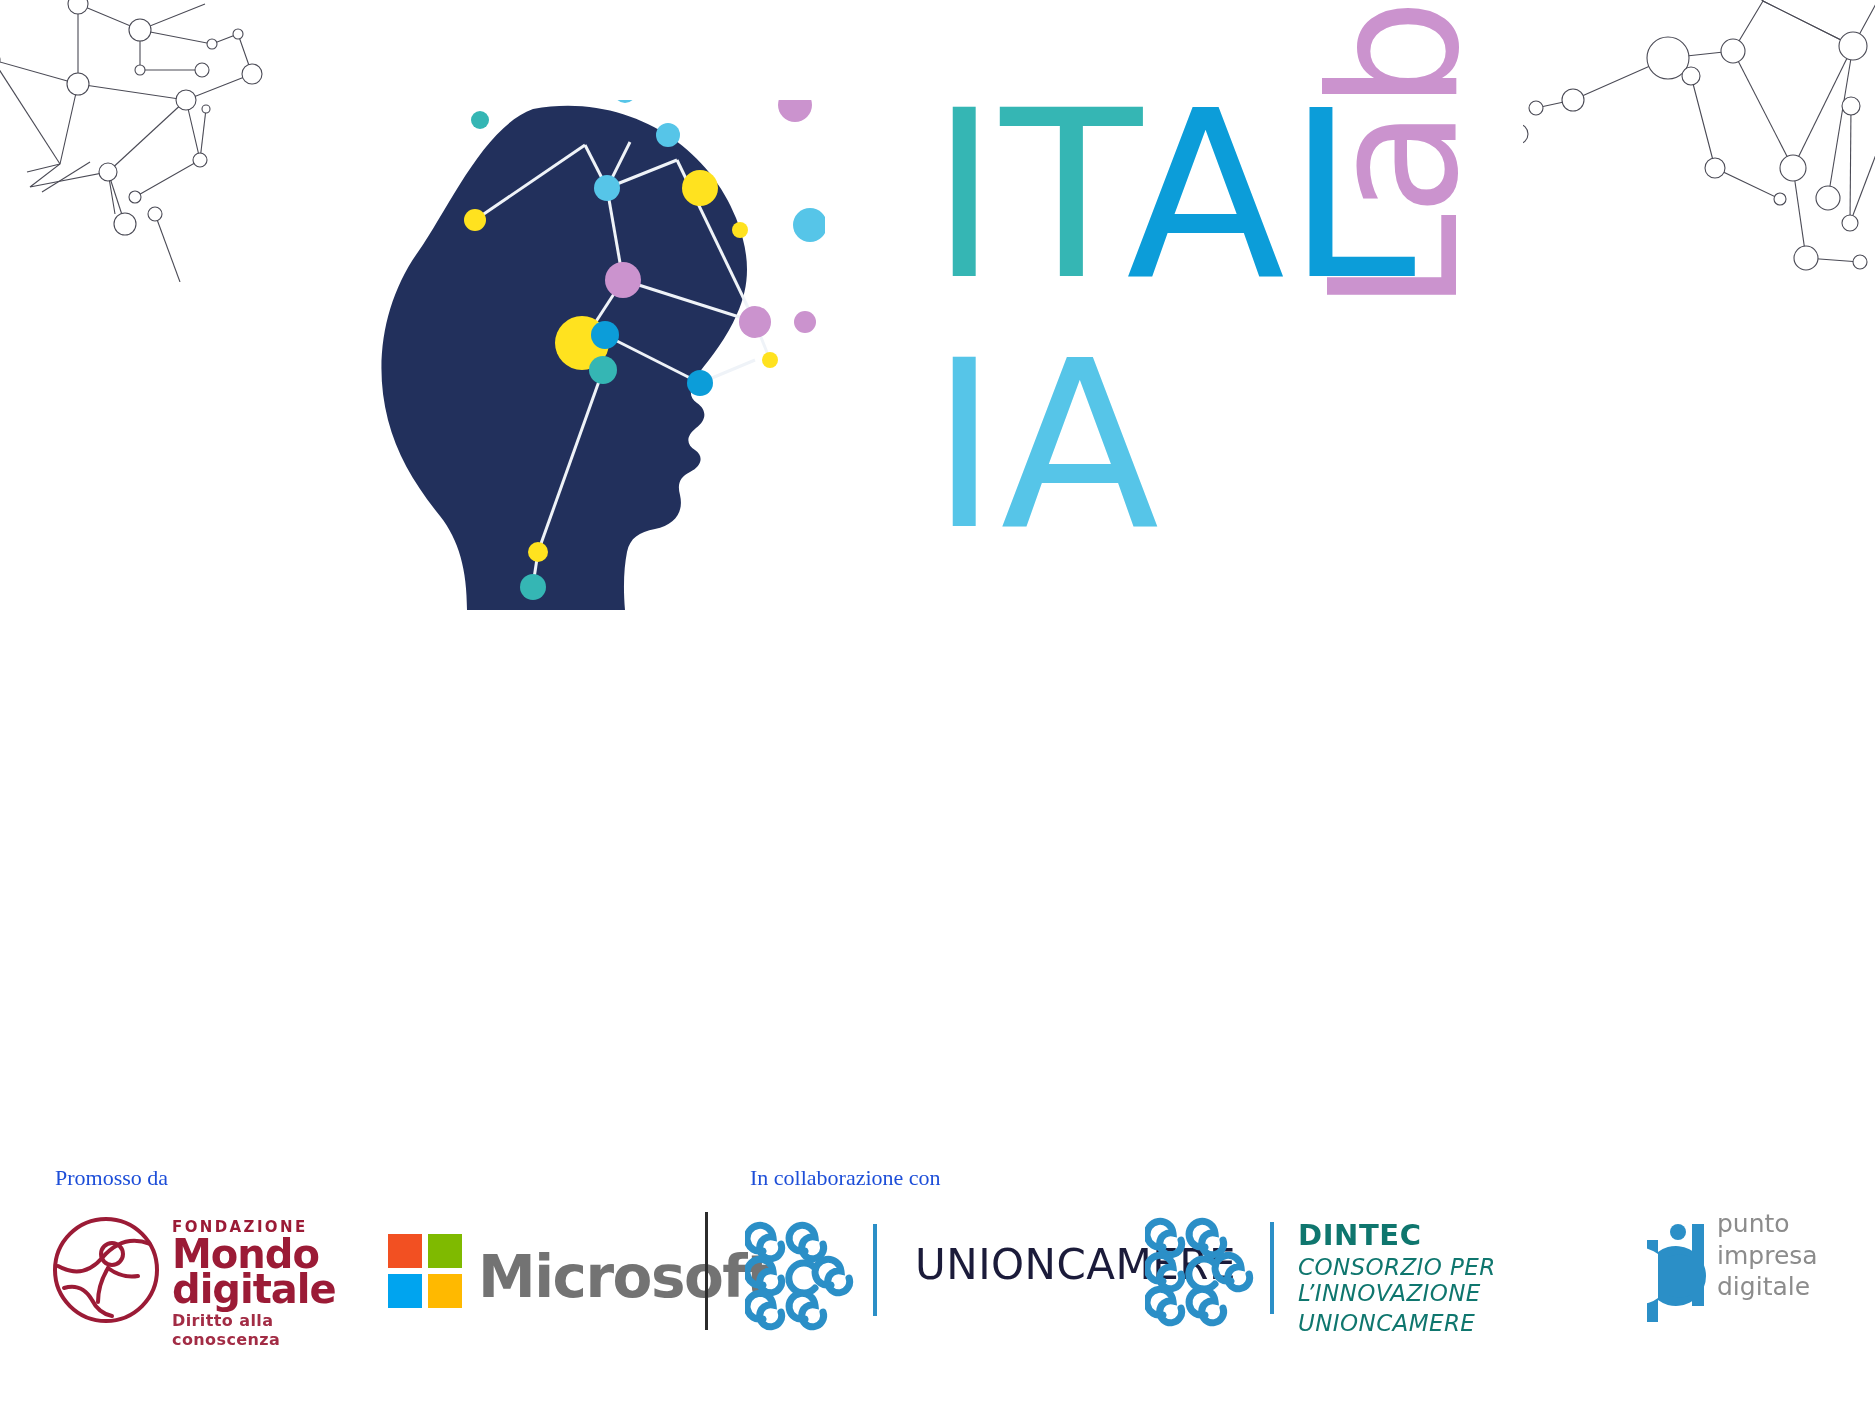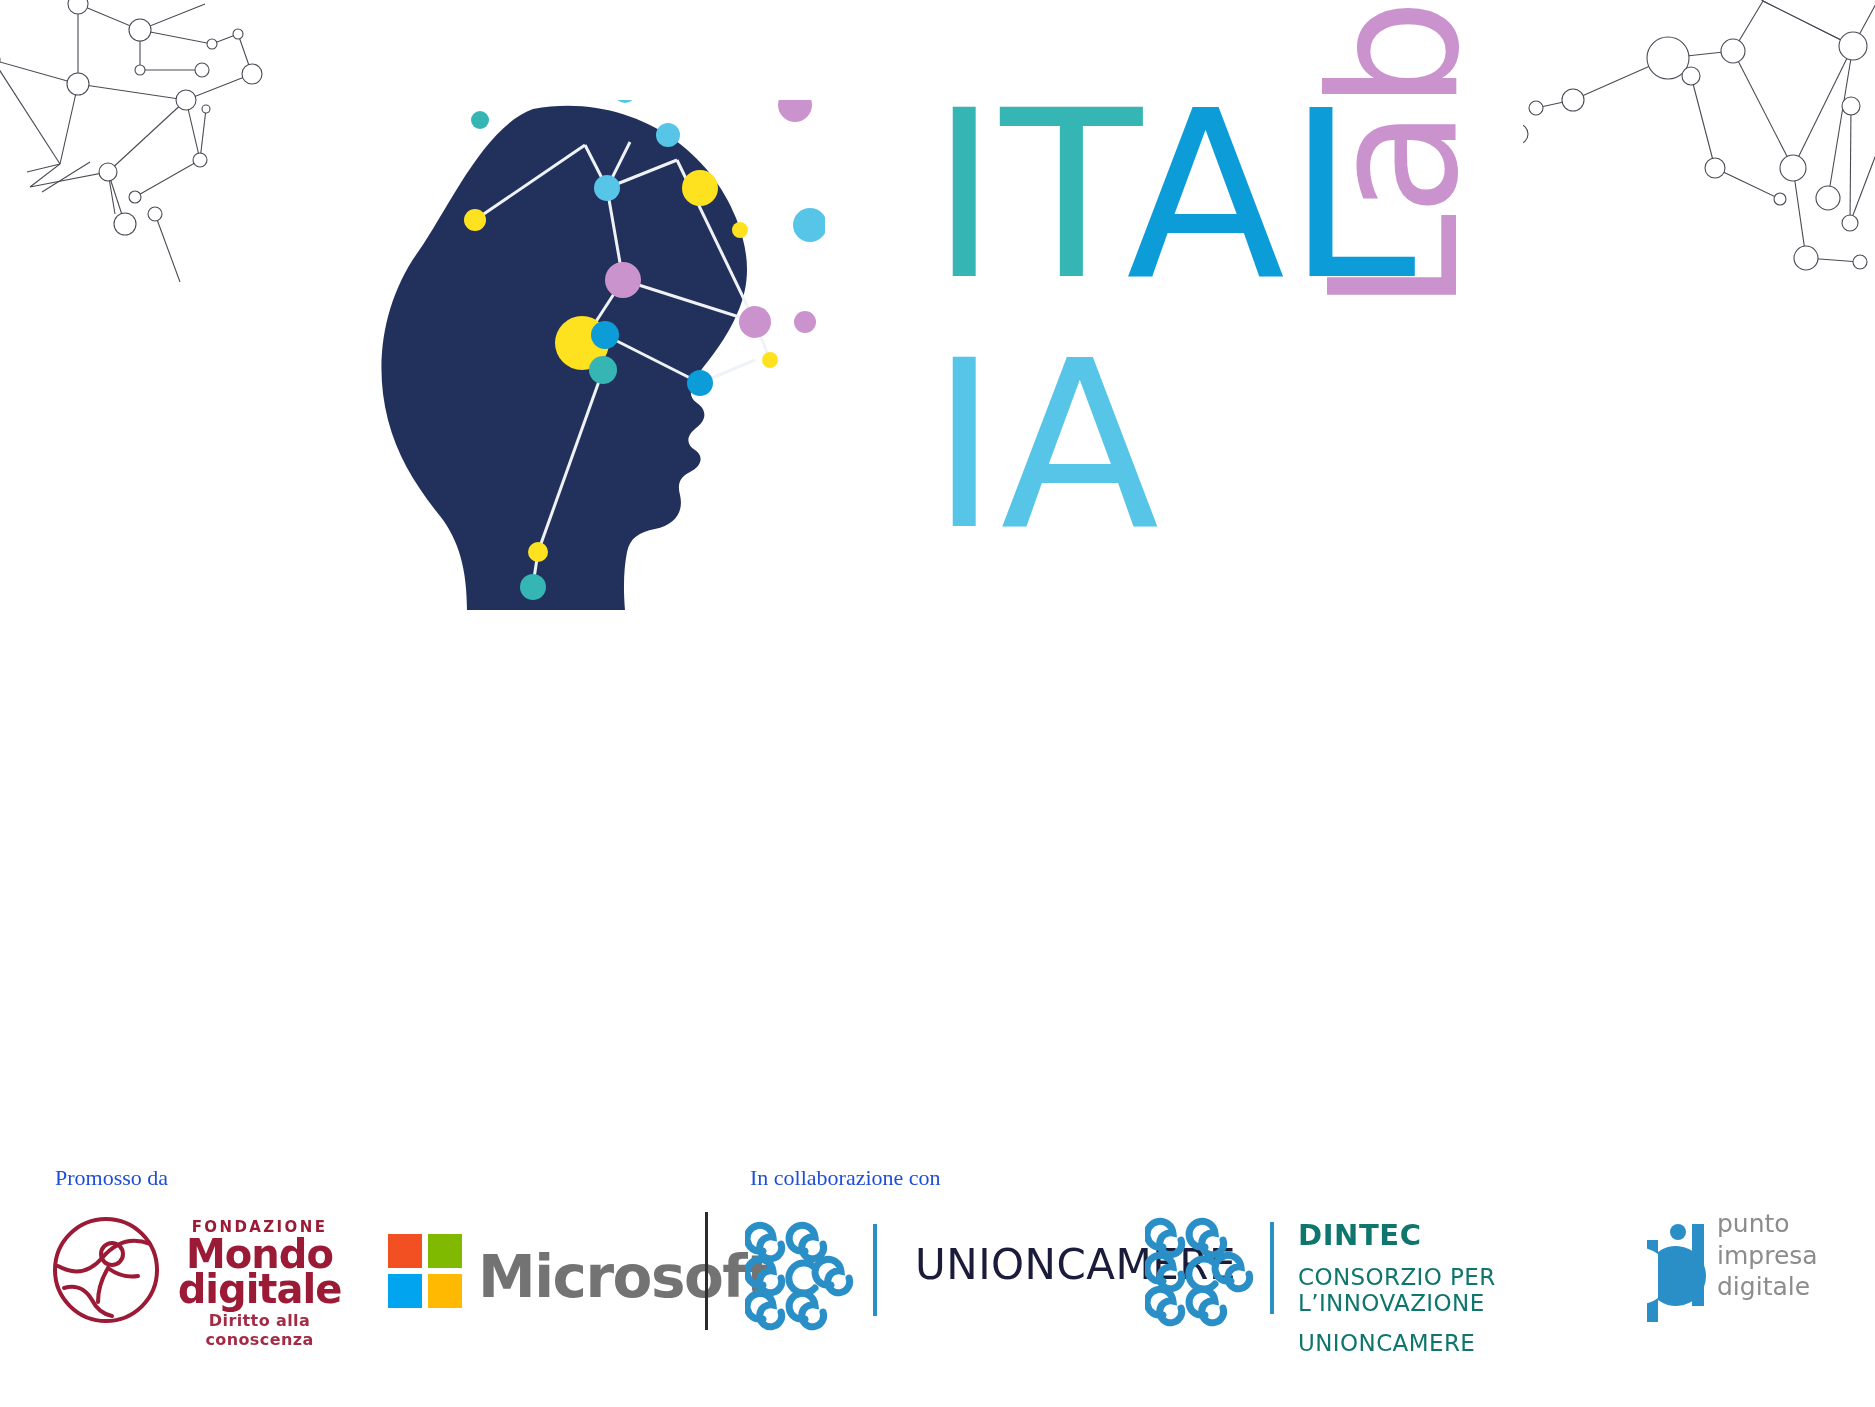--- a/index.html
+++ b/index.html
@@ -93,21 +93,20 @@
   .label-collab{left:750px;top:25px;}
 
   .logo-slot{position:absolute;}
 
   
   .fmd{left:50px;top:72px;width:290px;height:120px;}
   .fmd-text{
     position:absolute;left:122px;top:6px;width:175px;
     color:#9B1B36;
     font-family:"DejaVu Sans", sans-serif;
-    text-align:center;
   }
   .fmd-fondazione{font-size:15px;letter-spacing:2.4px;font-weight:700;}
   .fmd-mondo{font-size:40px;font-weight:700;line-height:0.88;letter-spacing:-1px;margin-top:1px;}
   .fmd-digitale{font-size:40px;font-weight:700;line-height:0.88;letter-spacing:-1px;}
   .fmd-claim{font-size:16px;font-weight:700;letter-spacing:0.4px;margin-top:4px;opacity:.92;}
 
   
   .ms{left:388px;top:86px;width:290px;height:90px;}
   .ms-grid{position:absolute;left:0;top:8px;width:74px;height:74px;}
   .ms-sq{position:absolute;width:34px;height:34px;}
@@ -131,21 +130,21 @@
     font-family:"DejaVu Sans", sans-serif;
     font-size:42px;color:#1B1B3A;letter-spacing:0.5px;
   }
   .uc-bar{position:absolute;left:128px;top:2px;width:4px;height:92px;background:#2B8FC7;}
 
   
   .dt{left:1150px;top:80px;width:460px;height:105px;}
   .dt-bar{position:absolute;left:120px;top:2px;width:4px;height:92px;background:#2B8FC7;}
   .dt-txt{position:absolute;left:148px;top:0px;font-family:"DejaVu Sans", sans-serif;color:#0f766e;}
   .dt-name{font-size:29px;font-weight:700;letter-spacing:0.6px;line-height:1.08;}
-  .dt-sub{font-size:23px;font-weight:400;letter-spacing:0.4px;line-height:1.12;margin-top:14px;}
+  .dt-sub{font-size:23px;font-weight:400;letter-spacing:0.4px;line-height:1.12;margin-top:4px;font-style:italic;}
 
   
   .pid{left:1645px;top:62px;width:220px;height:120px;}
   .pid-txt{
     position:absolute;left:72px;top:6px;
     font-family:"DejaVu Sans", sans-serif;
     font-size:25px;color:#8C8C8C;line-height:1.26;
   }
 </style>
 </head>

